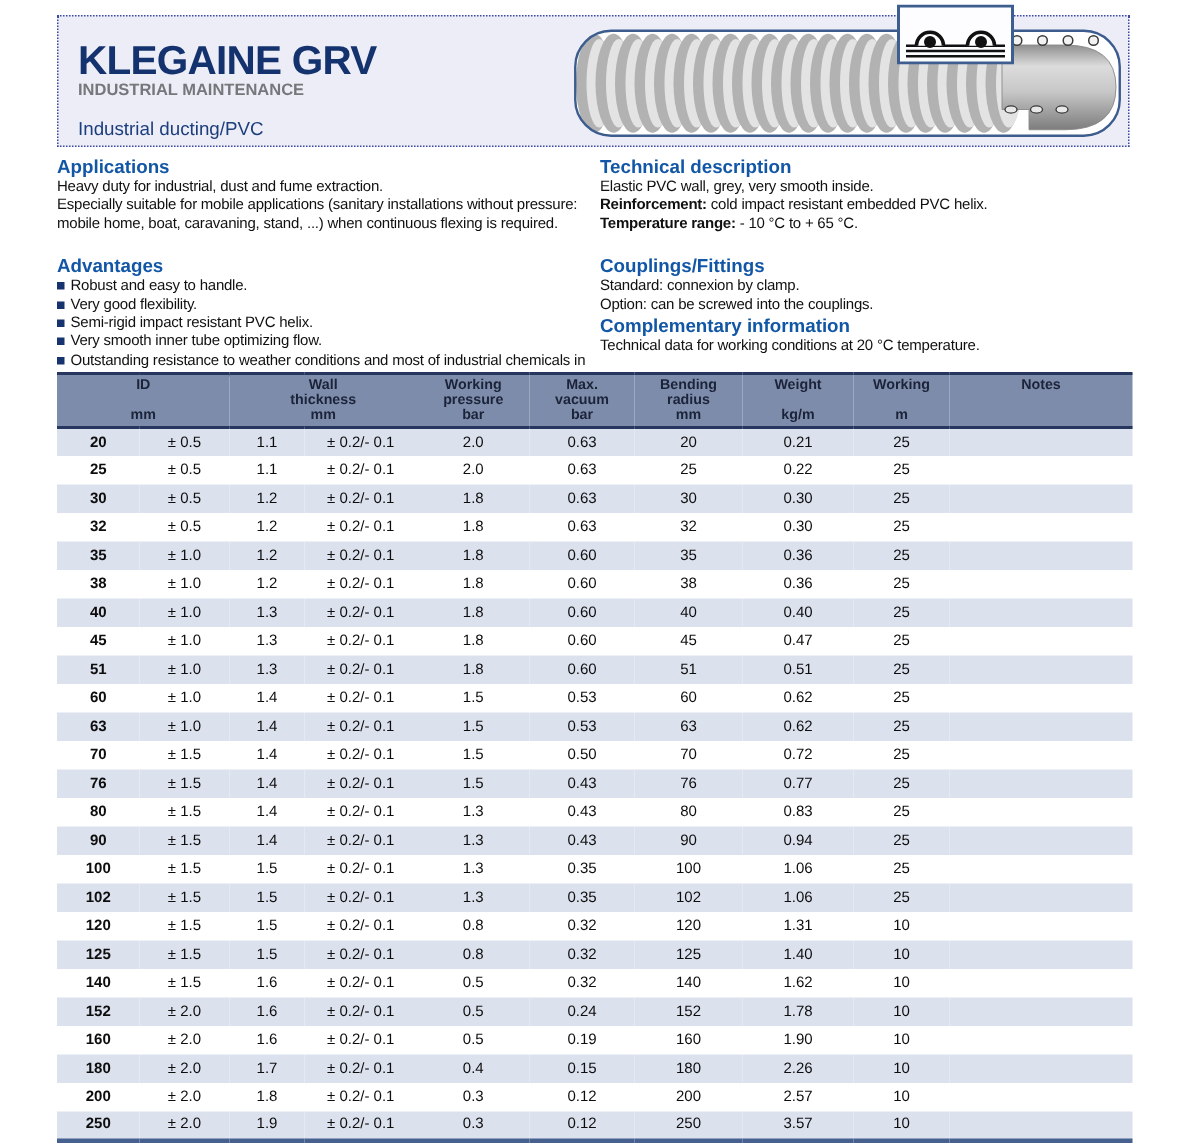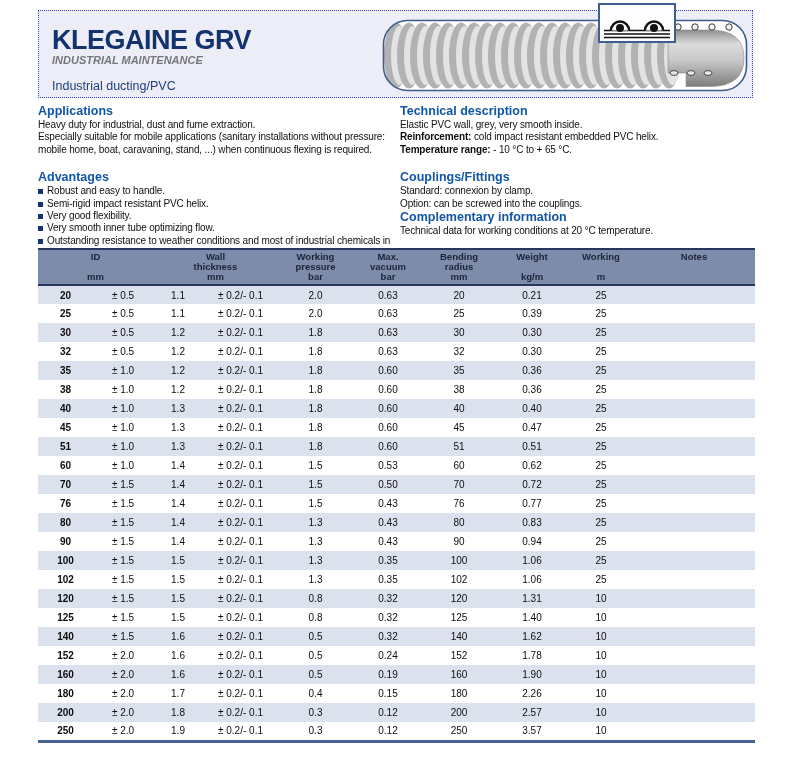--- a/index.html
+++ b/index.html
@@ -9,21 +9,21 @@
     font-family: "Liberation Sans", sans-serif; overflow: hidden;
   }
 
   
   .band {
     position:absolute; left:38px; top:10px; width:715px; height:88px;
     background:#ecedf7; border:1px dotted #3b4aa0;
   }
   .title-block { position:absolute; left:13px; top:15px; }
   .title { font-size:27px; font-weight:800; color:#14326e; line-height:28px; letter-spacing:-0.5px; }
-  .subtitle { font-size:11px; font-weight:bold; color:#76777a; letter-spacing:0; margin-top:0px;font-style:italic; }
+  .subtitle { font-size:11px; font-weight:bold; color:#76777a; letter-spacing:0; margin-top:0px; }
   .category { font-size:12.5px; color:#1c3e7d; margin-top:13px; }
   .hose-wrap { position:absolute; left:343px; top:8px; width:366px; height:73px; }
   .clamp-wrap { position:absolute; left:598px; top:3px; width:78px; height:40px; z-index:5; }
 
   
   .cols { position:absolute; left:38px; top:104px; width:717px; }
   .col-left  { position:absolute; left:0px;   top:0; width:358px; }
   .col-right { position:absolute; left:362px; top:0; width:355px; }
   .heading { font-size:12.5px; font-weight:bold; color:#1256a6; line-height:15px; }
   .line, .bullet { font-size:10px; color:#101010; line-height:12.4px; letter-spacing:-0.15px; }
@@ -134,23 +134,23 @@
       <div>
   <p class="line">Heavy duty for industrial, dust and fume extraction.</p>
 
   <p class="line">Especially suitable for mobile applications (sanitary installations without pressure: mobile home, boat, caravaning, stand, ...) when continuous flexing is required.</p>
 
 </div>
       <div class="heading mt2">Advantages</div>
       <div>
   <div class="bullet"><span class="sq"></span><span>Robust and easy to handle.</span></div>
 
+  <div class="bullet"><span class="sq"></span><span>Very good flexibility.</span></div>
+
   <div class="bullet"><span class="sq"></span><span>Semi-rigid impact resistant PVC helix.</span></div>
-
-  <div class="bullet"><span class="sq"></span><span>Very good flexibility.</span></div>
 
   <div class="bullet"><span class="sq"></span><span>Very smooth inner tube optimizing flow.</span></div>
 
   <div class="bullet"><span class="sq"></span><span>Outstanding resistance to weather conditions and most of industrial chemicals in the vapour phase at moderate concentration.</span></div>
 </div>
     </div>
     <div class="col-right">
       <div class="heading">Technical description</div>
       <p class="line">Elastic PVC wall, grey, very smooth inside.</p>
       <p class="line"><span class="blabel">Reinforcement:</span><span> cold impact resistant embedded PVC helix.</span></p>
@@ -248,21 +248,21 @@
   </tr>
 
   <tr>
     <td class="c-idv">25</td>
     <td class="c-tol">± 0.5</td>
     <td class="c-wallv">1.1</td>
     <td class="c-tol">± 0.2/- 0.1</td>
     <td>2.0</td>
     <td>0.63</td>
     <td>25</td>
-    <td>0.39</td>
+    <td>0.22</td>
     <td>25</td>
     <td></td>
   </tr>
 
   <tr>
     <td class="c-idv">30</td>
     <td class="c-tol">± 0.5</td>
     <td class="c-wallv">1.2</td>
     <td class="c-tol">± 0.2/- 0.1</td>
     <td>1.8</td>
@@ -357,20 +357,32 @@
     <td class="c-wallv">1.4</td>
     <td class="c-tol">± 0.2/- 0.1</td>
     <td>1.5</td>
     <td>0.53</td>
     <td>60</td>
     <td>0.62</td>
     <td>25</td>
     <td></td>
   </tr>
 
+  <tr>
+    <td class="c-idv">63</td>
+    <td class="c-tol">± 1.0</td>
+    <td class="c-wallv">1.4</td>
+    <td class="c-tol">± 0.2/- 0.1</td>
+    <td>1.5</td>
+    <td>0.53</td>
+    <td>63</td>
+    <td>0.62</td>
+    <td>25</td>
+    <td></td>
+  </tr>
 
   <tr>
     <td class="c-idv">70</td>
     <td class="c-tol">± 1.5</td>
     <td class="c-wallv">1.4</td>
     <td class="c-tol">± 0.2/- 0.1</td>
     <td>1.5</td>
     <td>0.50</td>
     <td>70</td>
     <td>0.72</td>

